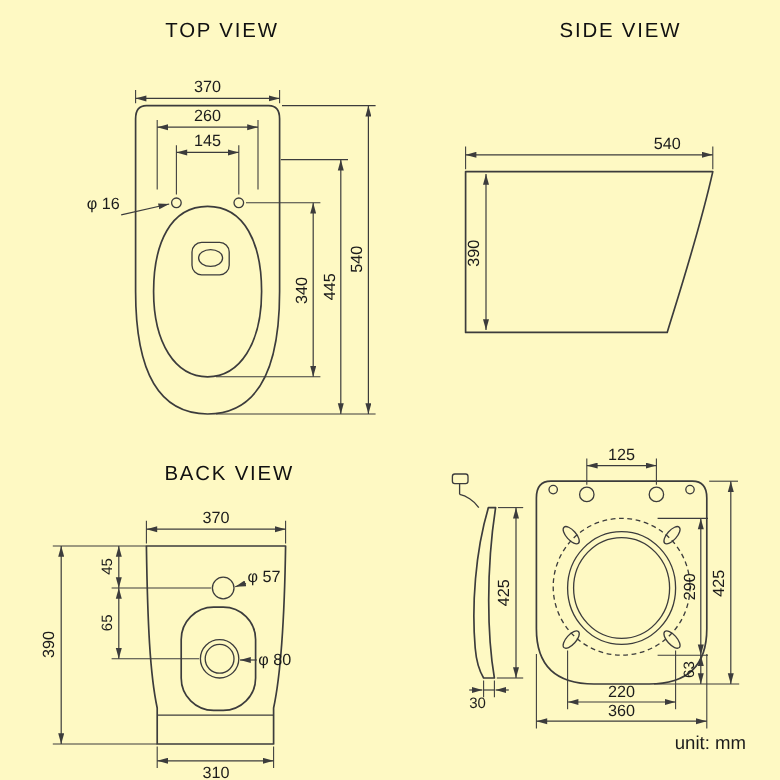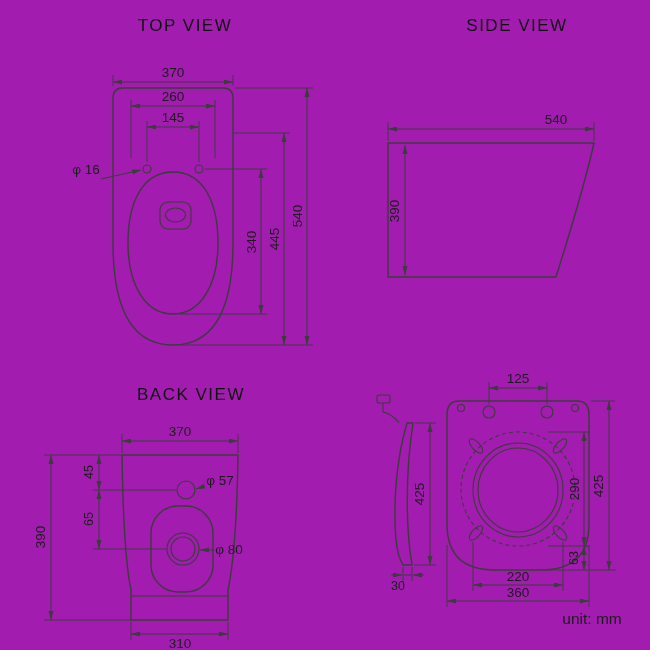--- a/index.html
+++ b/index.html
@@ -1,16 +1,16 @@
 <!DOCTYPE html>
 <html><head>
 <meta charset="utf-8">
 <style>
   html,body{margin:0;padding:0;background:#ffffff;width:650px;height:650px;overflow:hidden}
-  .stage{position:relative;width:650px;height:650px;background:#a21caf}
+  .stage{position:relative;width:650px;height:650px;background:#fef9c3}
   svg{display:block}
   svg text{font-family:"Liberation Sans","DejaVu Sans",sans-serif;font-size:13.5px;fill:#1c1c1c}
   svg text.title{font-size:17px;letter-spacing:1.5px;fill:#111}
   svg text.small{font-size:12.5px}
   svg text.unit{font-size:15.5px}
   .outline{fill:none;stroke:#3c3c3c;stroke-width:1.4;stroke-linejoin:round;stroke-linecap:round}
   .thin{fill:none;stroke:#3c3c3c;stroke-width:1.1}
   .dim{fill:none;stroke:#3c3c3c;stroke-width:1}
   .ext{fill:none;stroke:#3c3c3c;stroke-width:0.9}
 </style>

